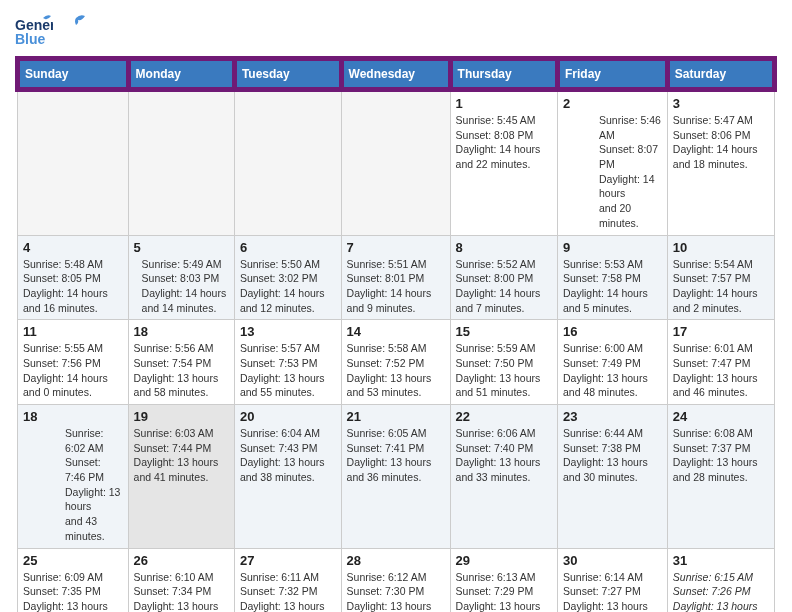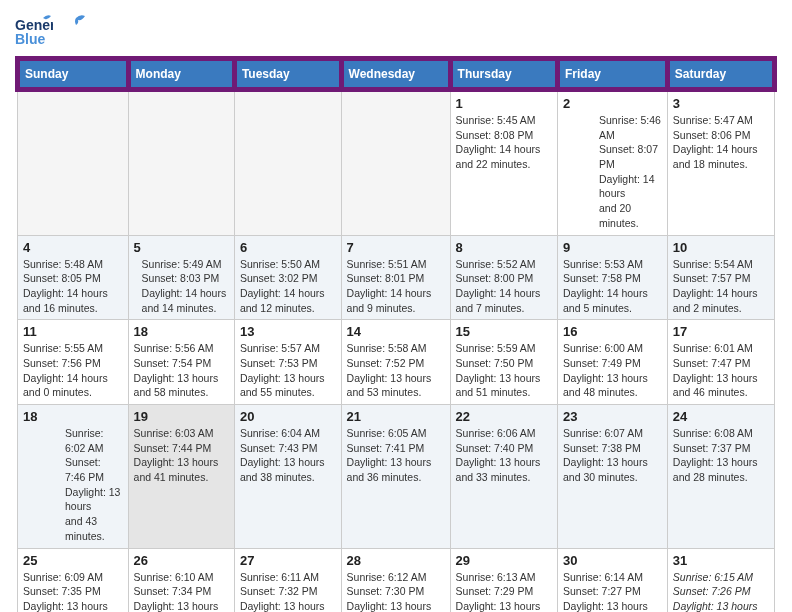--- a/index.html
+++ b/index.html
@@ -281,21 +281,21 @@
         </td>
         <td style="background: rgb(240, 244, 248);">
           <div class="day-number">22</div>
           <div class="day-info" style="white-space: pre-line;">Sunrise: 6:06 AM
 Sunset: 7:40 PM
 Daylight: 13 hours
 and 33 minutes.</div>
         </td>
         <td style="background: rgb(240, 244, 248);">
           <div class="day-number">23</div>
-          <div class="day-info" style="white-space: pre-line;">Sunrise: 6:07 AM
+          <div class="day-info" style="white-space: pre-line;">Sunrise: 6:44 AM
 Sunset: 7:38 PM
 Daylight: 13 hours
 and 30 minutes.</div>
         </td>
         <td style="background: rgb(240, 244, 248);">
           <div class="day-number">24</div>
           <div class="day-info" style="white-space: pre-line;">Sunrise: 6:08 AM
 Sunset: 7:37 PM
 Daylight: 13 hours
 and 28 minutes.</div>

